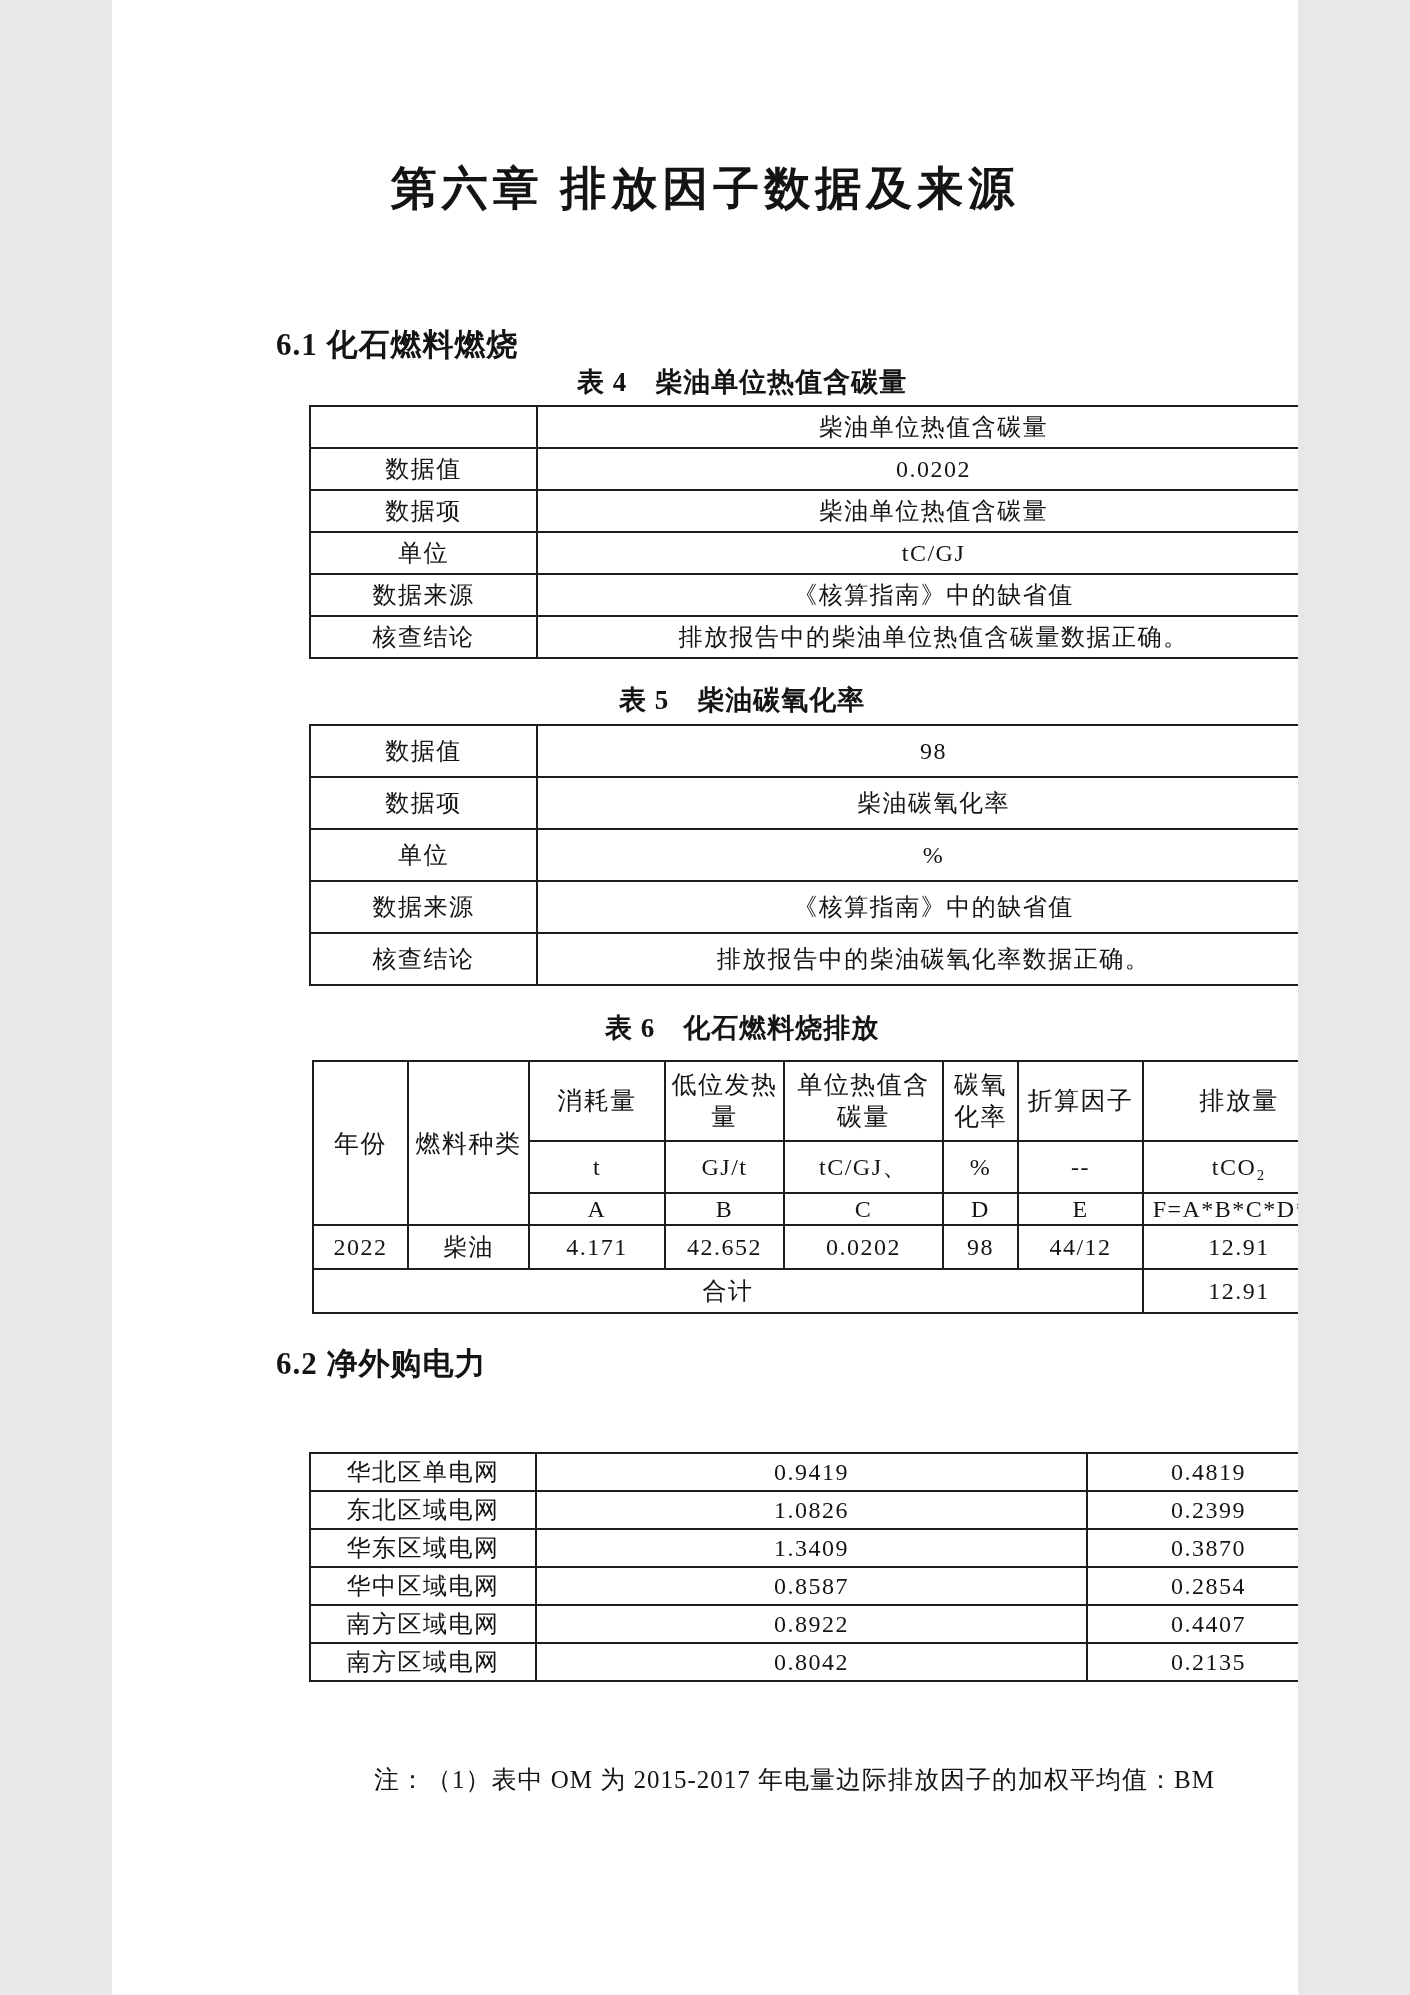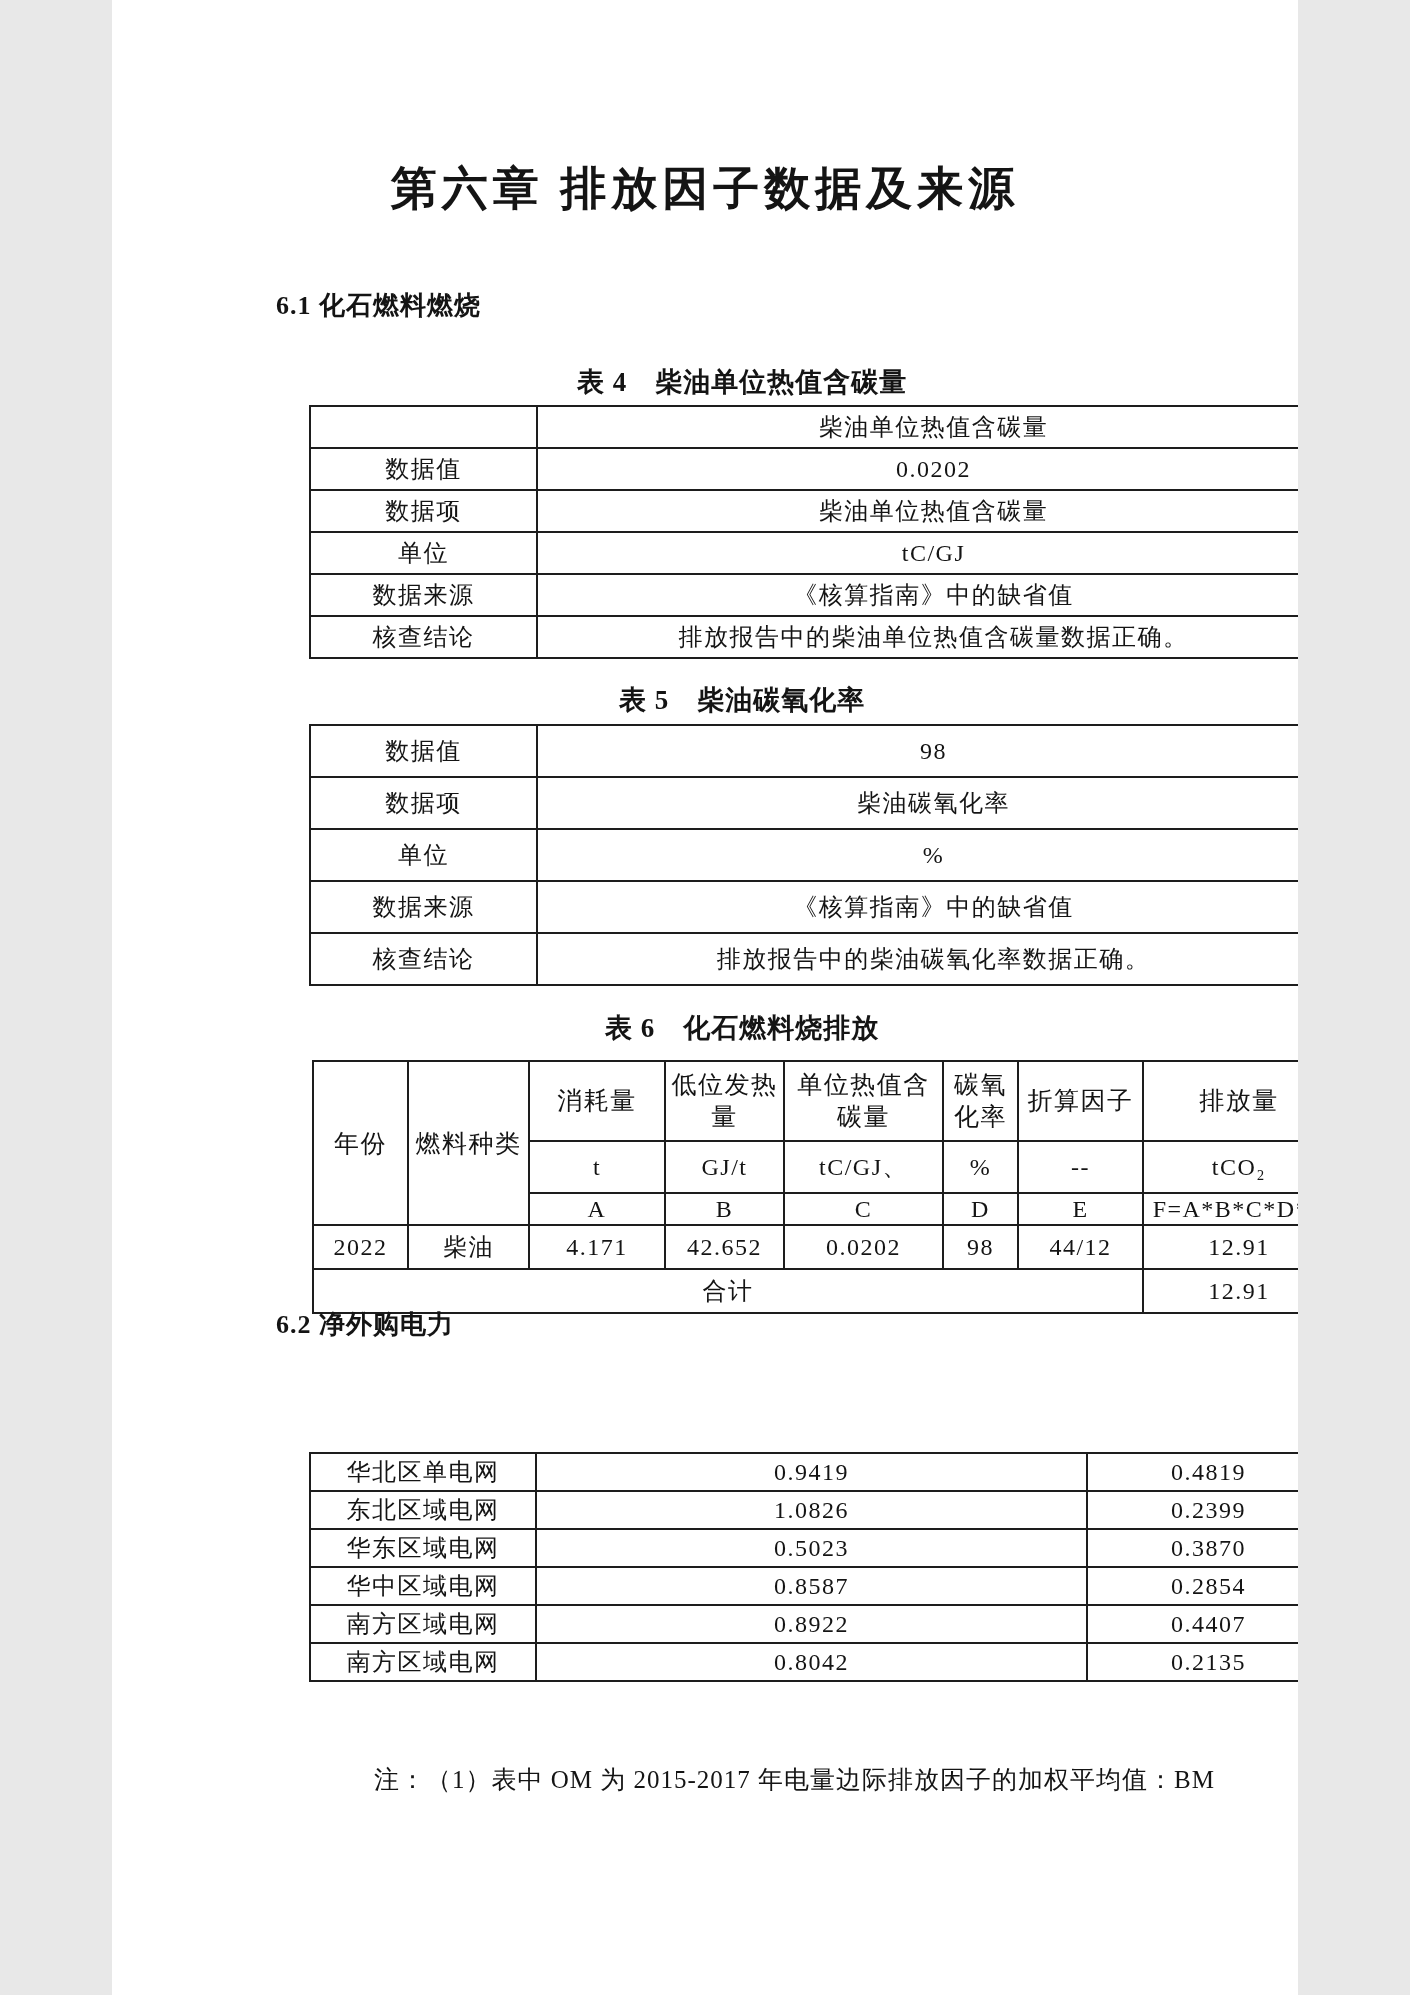--- a/index.html
+++ b/index.html
@@ -12,21 +12,21 @@
     font-family:"Liberation Serif","DejaVu Serif",serif;
     overflow:hidden;
   }
   .chapter-title {
     position:absolute; top:158px; left:0; width:100%;
     text-align:center;
     font-size:46px; font-weight:bold; letter-spacing:5px;
   }
   .section-heading {
     position:absolute; left:164px;
-    font-size:26px; font-weight:bold; letter-spacing:1px;
+    font-size:31px; font-weight:bold; letter-spacing:1px;margin-top:36px;
   }
   #sec1 { top:288px; }
   #sec2 { top:1307px; }
   .caption {
     position:absolute; left:0; width:100%;
     text-align:center;
     font-size:27px; font-weight:bold; letter-spacing:1px;padding-left:37px;
   }
   #cap4 { top:364px; }
   #cap5 { top:682px; }
@@ -212,21 +212,21 @@
       <td>0.9419</td>
       <td>0.4819</td>
     </tr>
     <tr class="t7-row">
       <td>东北区域电网</td>
       <td>1.0826</td>
       <td>0.2399</td>
     </tr>
     <tr class="t7-row">
       <td>华东区域电网</td>
-      <td>0.5023</td>
+      <td>1.3409</td>
       <td>0.3870</td>
     </tr>
     <tr class="t7-row">
       <td>华中区域电网</td>
       <td>0.8587</td>
       <td>0.2854</td>
     </tr>
     <tr class="t7-row">
       <td>南方区域电网</td>
       <td>0.8922</td>

